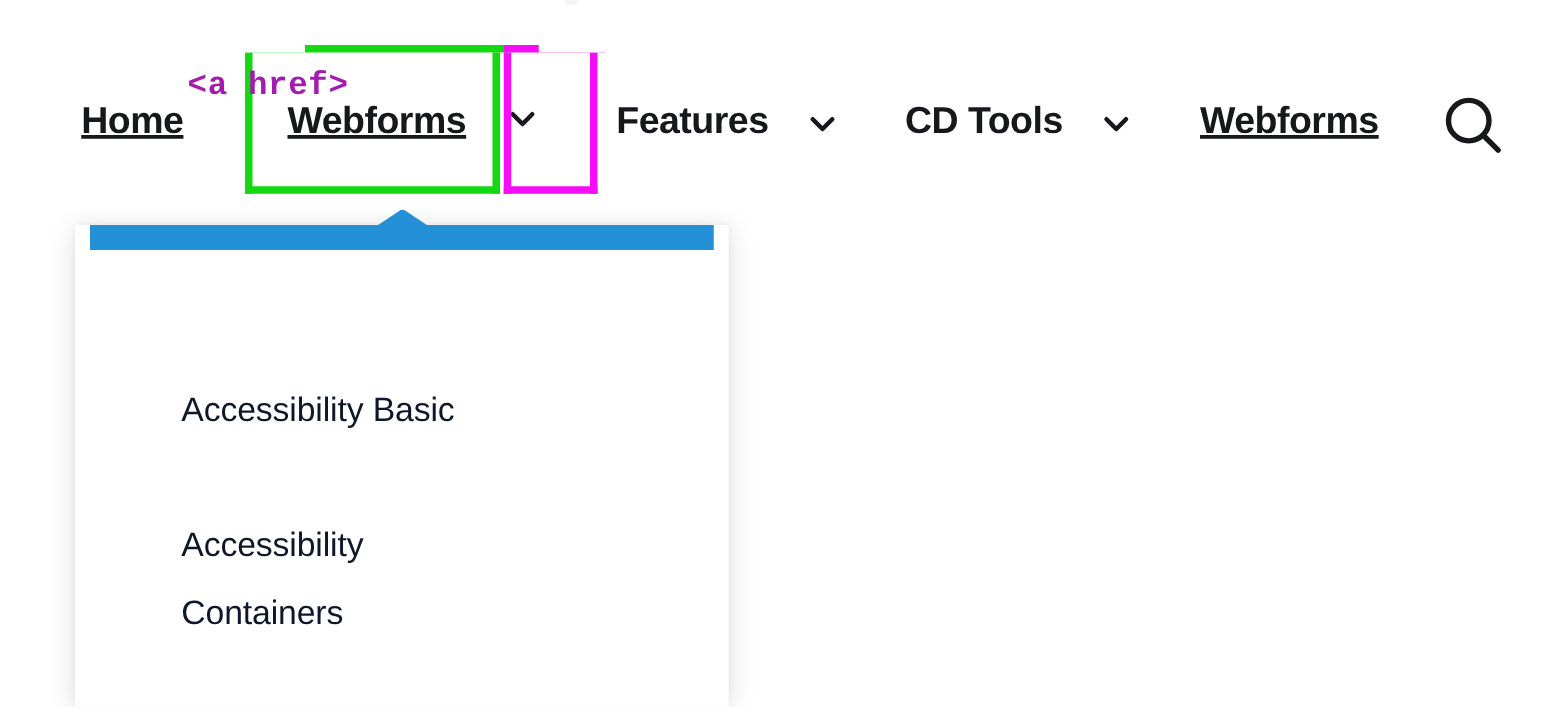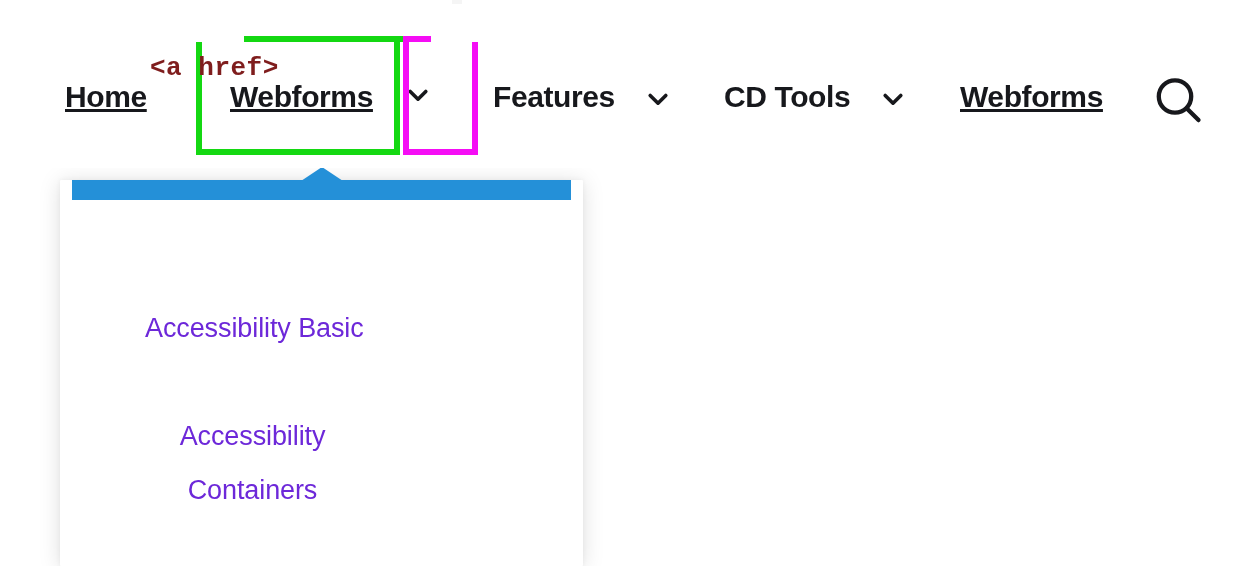--- a/index.html
+++ b/index.html
@@ -141,32 +141,32 @@
 
   .dropdown-list {
     position: absolute;
     left: 73px;
     top: 134px;
     width: 330px;
   }
 
   .dropdown-item {
     display: block;
-    color: #6d28d9;
+    color: #0f172a;
     font-family: "Liberation Sans", sans-serif;
     font-weight: normal;
     font-size: 27px;
     line-height: 54px;
     letter-spacing: -0.1px;
     text-decoration: none;
     cursor: pointer;
     margin-bottom: 54px;
   }
   .dropdown-item:last-child { margin-bottom: 0; }
-  .dropdown-item.wrap { width: 215px; text-align: center; }
+  .dropdown-item.wrap { width: 215px; }
 
   
   .anno {
     position: absolute;
     z-index: 20;
     pointer-events: none;
   }
 
   
   #anno-box-anchor {
@@ -230,21 +230,21 @@
     font-size: 26px;
     letter-spacing: 0.5px;
     line-height: 1;
     white-space: nowrap;
     pointer-events: none;
   }
 
   #anno-label-anchor {
     left: 150px;
     top: 55px;
-    color: #7f1d1d;
+    color: #a21caf;
   }
 
   #anno-label-button {
     left: 424px;
     top: 55px;
     color: #f50df5;
   }
 
   .anno-tick {
     position: absolute;

